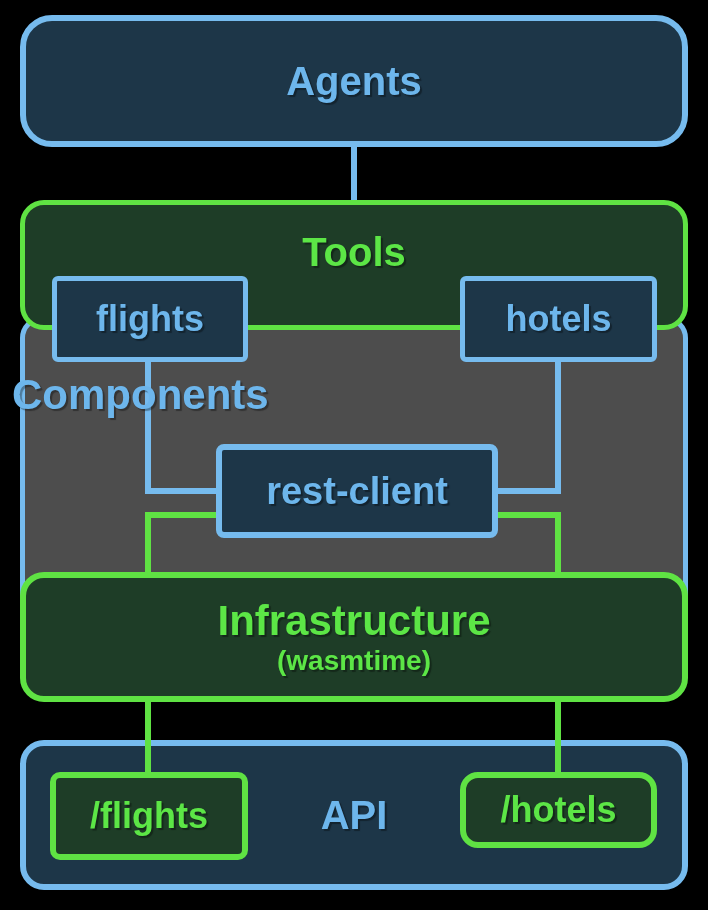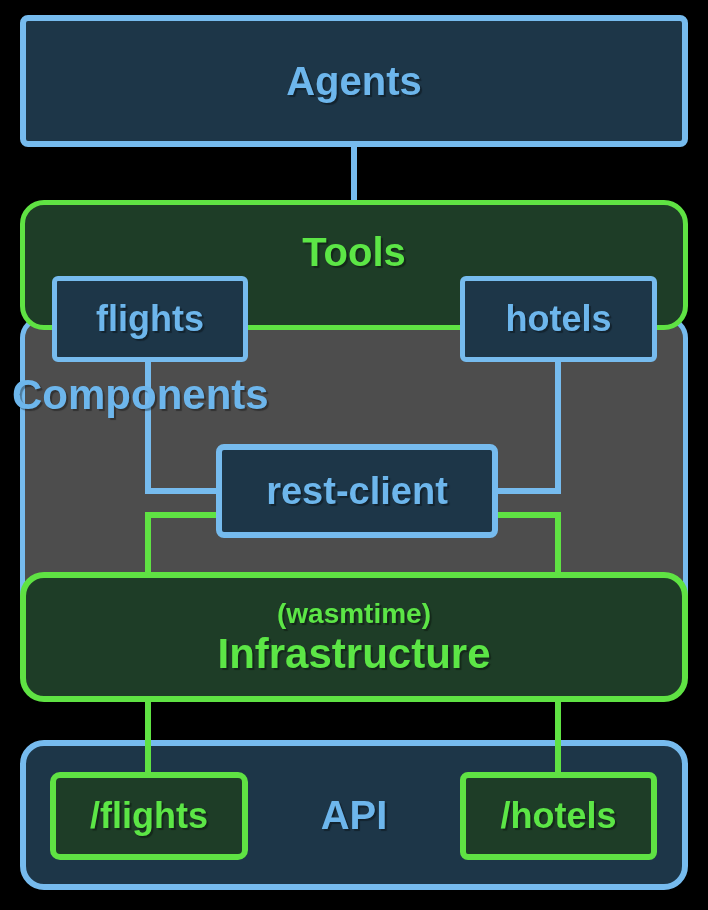--- a/index.html
+++ b/index.html
@@ -12,39 +12,39 @@
   .node{display:flex;align-items:center;justify-content:center;}
   .label{white-space:nowrap;text-shadow:2px 2px 1px rgba(0,0,0,.35);line-height:1;}
 
   
   .blue-box{background:var(--navy-fill);border:6px solid var(--blue-border);color:var(--blue-text);}
   .green-box{background:var(--dark-green-fill);border:6px solid var(--green-border);color:var(--green-text);}
   .edge-blue{background:var(--blue-border);}
   .edge-green{background:var(--green-border);}
 
   
-  .agents{left:20px;top:15px;width:668px;height:132px;border-radius:8px;z-index:2;font-size:40px;}
+  .agents{left:20px;top:15px;width:668px;height:132px;border-radius:32px;z-index:2;font-size:40px;}
   .tools{left:20px;top:200px;width:668px;height:130px;border-width:5px;border-radius:24px;z-index:2;
          align-items:flex-start;padding-top:27px;font-size:40px;}
   .components-panel{left:20px;top:316px;width:668px;height:326px;border-radius:22px;z-index:0;
          background:var(--gray-fill);border:5px solid var(--blue-border);}
   .components-title{left:12px;top:374px;width:704px;text-align:left;z-index:1;
          font-size:42px;color:var(--blue-text);}
   .infrastructure{left:20px;top:572px;width:668px;height:130px;border-radius:24px;z-index:4;
          flex-direction:column;gap:5px;}
   .infra-main{font-size:42px;}
   .infra-sub{font-size:28px;}
   .api{left:20px;top:740px;width:668px;height:150px;border-radius:24px;z-index:2;font-size:40px;}
 
   
   .flights{left:52px;top:276px;width:196px;height:86px;border-width:5px;border-radius:6px;z-index:3;font-size:36px;}
   .hotels{left:460px;top:276px;width:197px;height:86px;border-width:5px;border-radius:6px;z-index:3;font-size:36px;}
   .rest-client{left:216px;top:444px;width:282px;height:94px;border-radius:8px;z-index:3;font-size:38px;}
   .flights-ep{left:50px;top:772px;width:198px;height:88px;border-radius:10px;z-index:4;font-size:36px;}
-  .hotels-ep{left:460px;top:772px;width:197px;height:88px;border-radius:8px;z-index:4;font-size:36px;}
+  .hotels-ep{left:460px;top:772px;width:197px;height:76px;border-radius:18px;z-index:4;font-size:36px;}
 
   
   .edge-agents-tools{left:351px;top:145px;width:6px;height:58px;z-index:1;}
   .edge-flights-down{left:145px;top:358px;width:6px;height:136px;z-index:1;}
   .edge-hotels-down{left:555px;top:358px;width:6px;height:136px;z-index:1;}
   .edge-rest-horiz{left:145px;top:488px;width:416px;height:6px;z-index:1;}
   .edge-green-horiz{left:145px;top:512px;width:416px;height:6px;z-index:1;}
   .edge-green-left{left:145px;top:512px;width:6px;height:64px;z-index:1;}
   .edge-green-right{left:555px;top:512px;width:6px;height:64px;z-index:1;}
   .edge-api-left{left:145px;top:700px;width:6px;height:78px;z-index:3;}
@@ -83,22 +83,22 @@
 
   <div class="node blue-box hotels">
     <span class="label">hotels</span>
   </div>
 
   <div class="node blue-box rest-client">
     <span class="label">rest-client</span>
   </div>
 
   <div class="node green-box infrastructure">
+    <span class="label infra-main">Infrastructure</span>
     <span class="label infra-sub">(wasmtime)</span>
-    <span class="label infra-main">Infrastructure</span>
   </div>
 
   <div class="node blue-box api">
     <span class="label">API</span>
   </div>
 
   <div class="node green-box flights-ep">
     <span class="label">/flights</span>
   </div>
 

